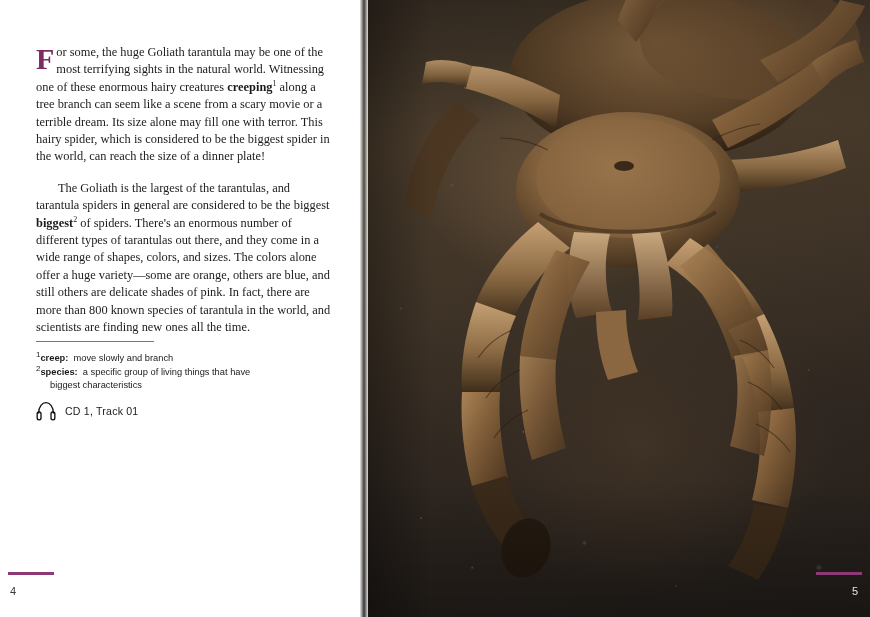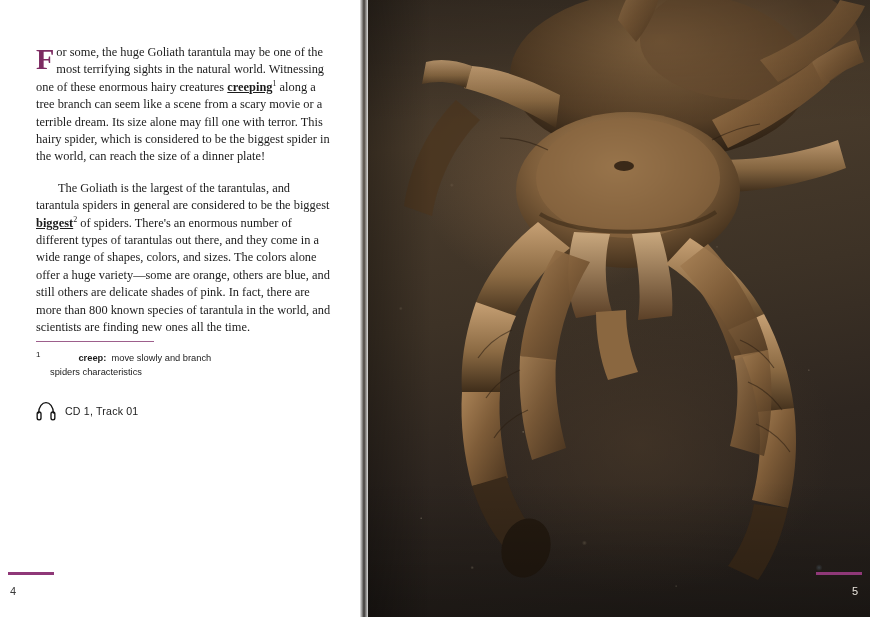--- a/index.html
+++ b/index.html
@@ -38,21 +38,20 @@
     line-height: 17.4px;
     color: #1b1b1b;
     text-align: left;
     margin: 0 0 14px 0;
   }
   .para.indent {
     text-indent: 22px;
   }
   .para b {
     font-weight: bold;
-    text-decoration: underline;
   }
   .dropcap-wrap {
     position: relative;
   }
   .dropcap {
     float: left;
     font-family: "Liberation Serif", serif;
     font-size: 30px;
     line-height: 24px;
     font-weight: bold;
@@ -79,21 +78,20 @@
     left: 36px;
     top: 352px;
     width: 300px;
     font-family: "Liberation Sans", sans-serif;
     font-size: 9.3px;
     line-height: 13.6px;
     color: #1b1b1b;
   }
   .footnotes .fn b {
     font-weight: bold;
-    margin-left: 38px;
   }
   .footnotes .fn-cont {
     padding-left: 14px;
   }
   
   .audio-cue {
     position: absolute;
     left: 36px;
     top: 400px;
     display: flex;
@@ -238,21 +236,25 @@
 
     </div>
 
     <div class="fn-rule"></div>
 
     <div class="footnotes">
       <div class="fn">
         <sup>1</sup><b>creep:</b>&nbsp;
         <span>move slowly and branch</span>
       </div>
-      <div class="fn fn-cont">spiders characteristics</div>
+      <div class="fn">
+        <sup>2</sup><b>species:</b>&nbsp;
+        <span>a specific group of living things that have</span>
+      </div>
+      <div class="fn fn-cont">biggest characteristics</div>
     </div>
 
     <div class="audio-cue">
       <svg class="headphone-icon" viewBox="0 0 24 26">
         <path d="M3.2 15.5 C3.2 7.6 7.6 3 12 3 C16.4 3 20.8 7.6 20.8 15.5" fill="none" stroke="#111111" stroke-width="1.6" stroke-linecap="round"></path>
         <rect x="1.4" y="14.2" width="4.6" height="9.4" rx="2.2" fill="none" stroke="#111111" stroke-width="1.6"></rect>
         <rect x="18" y="14.2" width="4.6" height="9.4" rx="2.2" fill="none" stroke="#111111" stroke-width="1.6"></rect>
       </svg>
       <span class="audio-label">CD 1, Track 01</span>
     </div>

